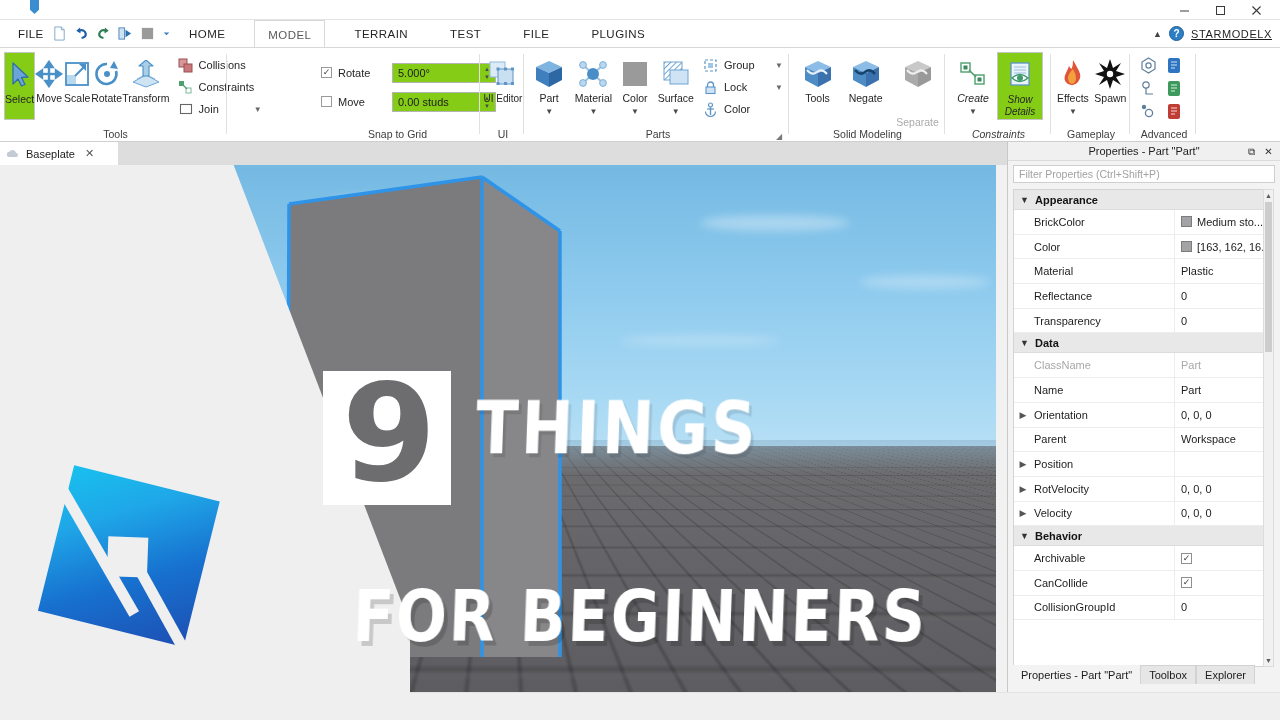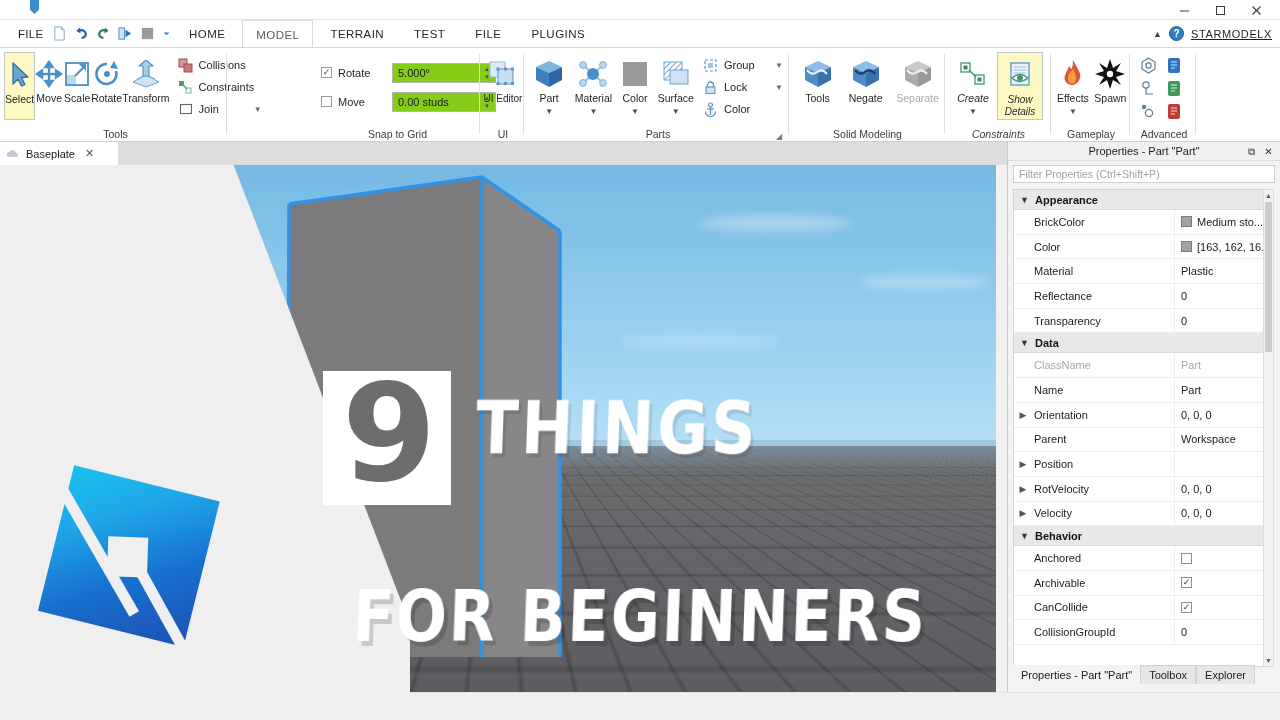--- a/index.html
+++ b/index.html
@@ -41,21 +41,21 @@
     display: flex; align-items: center; font-size: 11.5px; color: #222;
     letter-spacing: .3px;
   }
   .qat {
     position: absolute; left: 52px; top: 4px; height: 19px;
     display: flex; align-items: center; gap: 7px;
   }
   .qat .qi { width: 15px; height: 15px; display: block; }
   .ribbon-tabs {
     position: absolute; left: 176px; top: 0; height: 27px;
-    display: flex; align-items: center; gap: 4px;
+    display: flex; align-items: center; gap: 16px;
   }
   .rtab {
     height: 27px; padding: 0 13px; display: flex; align-items: center;
     font-size: 11.5px; color: #262626; letter-spacing: .45px;
   }
   .rtab.active {
     background: #ffffff; color: #5a5a5a;
     border: 1px solid #d8d8d8; border-bottom: none; border-top: 1px solid #d8d8d8;
     margin-bottom: -1px; height: 28px;
   }
@@ -93,21 +93,21 @@
   .rgroup .gexp {
     position: absolute; right: 4px; bottom: 2px; width: 9px; height: 9px;
     color: #7a7a7a; font-size: 8px; line-height: 9px;
   }
 
   .bigbtn {
     width: 54px; min-height: 68px; display: flex; flex-direction: column;
     align-items: center; justify-content: flex-start; padding-top: 5px;
     font-size: 10.5px; color: #262626; text-align: center; line-height: 11.5px;
   }
-  .bigbtn.sel { background: #fef9c3; border: 1px solid #c6c6c6; }
+  .bigbtn.sel { background: #84cc16; border: 1px solid #c6c6c6; }
   .bigbtn .ic { height: 34px; display: flex; align-items: center; justify-content: center; }
   .bigbtn .lbl { margin-top: 2px; }
   .bigbtn .caret { color: #4a4a4a; font-size: 8px; margin-top: 1px; }
   .bigbtn.dim { color: #ababab; }
 
   .smallrow {
     display: flex; align-items: center; gap: 5px; height: 22px;
     font-size: 11px; color: #262626; padding-left: 2px;
   }
   .smallrow .ic { width: 16px; height: 16px; display: flex; align-items: center; justify-content: center; }
@@ -647,21 +647,21 @@
           <div class="ic">
             <svg width="32" height="30" viewBox="0 0 32 30">
               <path d="M16 2 L29 8 L16 14 L3 8 Z" fill="#8cbde6"></path>
               <path d="M3 8 L16 14 L16 28 L3 21 Z" fill="#4e8cc6"></path>
               <path d="M29 8 L16 14 L16 28 L29 21 Z" fill="#3b72ad"></path>
               <path d="M5 11 q5 6 10 2 q5 -4 10 2" fill="none" stroke="#17456f" stroke-width="2.5"></path>
               </svg>
           </div>
           <div class="lbl">Negate</div>
         </div>
-        <div class="bigbtn dim" style="width:56px;">
+        <div class="bigbtn dim" style="width:56px;gap:24px;">
           <div class="ic">
             <svg width="32" height="30" viewBox="0 0 32 30">
               <path d="M16 2 L29 8 L16 14 L3 8 Z" fill="#c9c9c9"></path>
               <path d="M3 8 L16 14 L16 28 L3 21 Z" fill="#aaaaaa"></path>
               <path d="M29 8 L16 14 L16 28 L29 21 Z" fill="#999999"></path>
               <path d="M5 11 q5 6 10 2 q5 -4 10 2" fill="none" stroke="#efefef" stroke-width="2"></path>
               </svg>
           </div>
           <div class="lbl">Separate</div>
         </div>
@@ -939,27 +939,20 @@
             <span>0, 0, 0</span>
           </span>
       </div>
 
       <div class="grp-head">
         <span class="tw">▼</span>
         <span>Behavior</span>
       </div>
       <div class="prow">
         <span class="twcell"></span>
-        <span class="pname">Anchored</span>
-        <span class="pval">
-            <span class="pcb"></span>
-          </span>
-      </div>
-      <div class="prow">
-        <span class="twcell"></span>
         <span class="pname">Archivable</span>
         <span class="pval">
             <span class="pcb">✓</span>
           </span>
       </div>
       <div class="prow">
         <span class="twcell"></span>
         <span class="pname">CanCollide</span>
         <span class="pval">
             <span class="pcb">✓</span>

